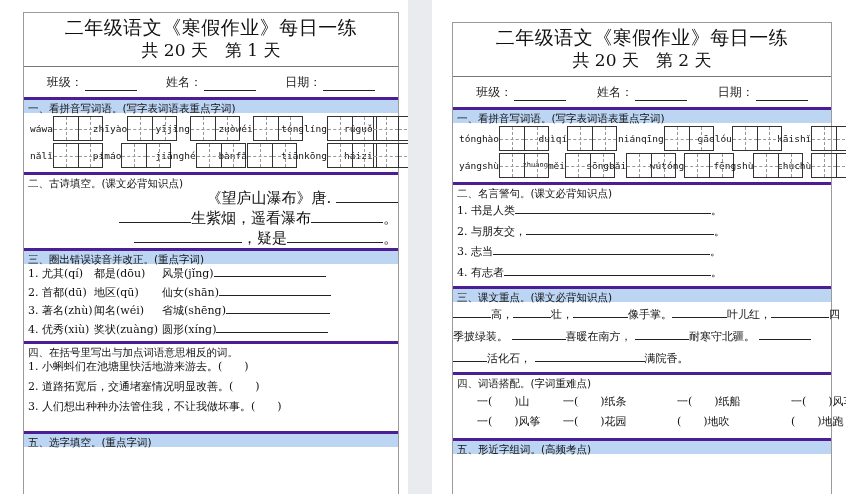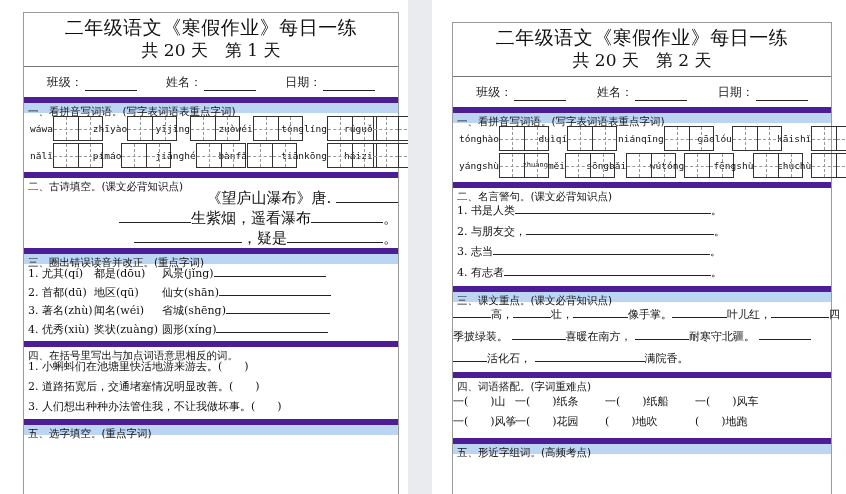--- a/index.html
+++ b/index.html
@@ -12,36 +12,36 @@
   .page.right { left: 432px; top: 0; width: 414px; height: 494px; }
   .sheet { position: absolute; border: 1px solid #9a9a9a; background: #fff; }
   .left .sheet { left: 23px; top: 12px; width: 376px; height: 500px; }
   .right .sheet { left: 20px; top: 22px; width: 380px; height: 500px; }
   .title-block { border-bottom: 1px solid #777; text-align: center; padding-top: 2px; height: 54px; }
   .title { font-size: 19px; line-height: 24px; font-weight: normal; letter-spacing: 0.5px; }
   .subtitle { font-size: 17px; line-height: 22px; }
   .info-row { display: flex; justify-content: space-around; align-items: center; height: 30px; font-size: 12px; padding: 0 8px; color: #222; }
   .info-item { display: flex; align-items: flex-end; }
   .blank-line { display: inline-block; border-bottom: 1px solid #222; width: 52px; height: 12px; margin-left: 2px; }
-  .sec-head { background: #bcd5f3; font-family: "DejaVu Sans", "Liberation Sans", sans-serif; font-size: 10.5px; height: 16px; line-height: 16px; padding-left: 4px; border-top: 6px solid #4c1d95; }
+  .sec-head { background: #bcd5f3; font-family: "DejaVu Sans", "Liberation Sans", sans-serif; font-size: 10.5px; height: 16px; line-height: 16px; padding-left: 4px; border-top: 3px solid #4c1d95; }
   .sec-head.plain { background: #fff; }
   .pinyin-area { padding: 3px 4px 2px 6px; }
   .pinyin-row { display: flex; justify-content: space-between; margin-bottom: 2px; }
   .word { width: 50px; display: flex; flex-direction: row; align-items: center; }
   .word-py { display: flex; width: 100%; justify-content: space-around; font-family: "DejaVu Sans Mono", "Liberation Mono", monospace; font-size: 9.5px; height: 13px; line-height: 13px; white-space: nowrap; }
   .word-py span.small { font-size: 7px; text-align: right; }
   .boxes { display: flex; border: 1px solid #333; height: 25px; }
   .box { width: 24px; height: 23px; position: relative; }
   .box + .box { border-left: 1px solid #333; }
   .box::before { content: ""; position: absolute; left: 0; right: 0; top: 50%; border-top: 1px dashed #999; }
   .box::after { content: ""; position: absolute; top: 0; bottom: 0; left: 50%; border-left: 1px dashed #999; }
   .center-line { text-align: right; font-size: 15px; line-height: 20px; }
   .u { display: inline-block; border-bottom: 1px solid #222; height: 12px; vertical-align: baseline; }
   .list-line { font-size: 11px; line-height: 18.5px; padding-left: 4px; white-space: nowrap; }
-  .gap-col { display: inline-block; }
+  .gap-col { display: inline-block; margin-left: 24px; }
   .r-match { font-size: 11px; line-height: 20px; padding-left: 0; white-space: nowrap; }
 </style>
 </head>
 <body>
 
 <div class="viewer">
   <div class="gutter"></div>
 
   <div class="page left">
     <div class="sheet">
@@ -201,21 +201,21 @@
 
       <div class="sec-head">三、圈出错误读音并改正。(重点字词)</div>
       <div style="padding:1px 0 2px 0;">
         <div class="list-line"><span style="display:inline-block;width:66px">1. 尤其(qí)</span><span style="display:inline-block;width:68px">都是(dōu)</span><span>风景(jǐng)</span><span class="u" style="width:112px"></span></div>
         <div class="list-line"><span style="display:inline-block;width:66px">2. 首都(dū)</span><span style="display:inline-block;width:68px">地区(qū)</span><span>仙女(shān)</span><span class="u" style="width:112px"></span></div>
         <div class="list-line"><span style="display:inline-block;width:66px">3. 著名(zhù)</span><span style="display:inline-block;width:68px">闻名(wéi)</span><span>省城(shēng)</span><span class="u" style="width:104px"></span></div>
         <div class="list-line"><span style="display:inline-block;width:66px">4. 优秀(xiù)</span><span style="display:inline-block;width:68px">奖状(zuàng)</span><span>圆形(xíng)</span><span class="u" style="width:112px"></span></div>
       </div>
 
       <div class="sec-head plain">四、在括号里写出与加点词语意思相反的词。</div>
-      <div style="padding-bottom:2px">
+      <div style="padding-bottom:14px">
         <div class="list-line" style="line-height:20px">1. 小蝌蚪们在池塘里快活地游来游去。(　　)</div>
         <div class="list-line" style="line-height:20px">2. 道路拓宽后，交通堵塞情况明显改善。(　　)</div>
         <div class="list-line" style="line-height:20px">3. 人们想出种种办法管住我，不让我做坏事。(　　)</div>
       </div>
 
       <div class="sec-head">五、选字填空。(重点字词)</div>
     </div>
   </div>
 
   <div class="page right">

